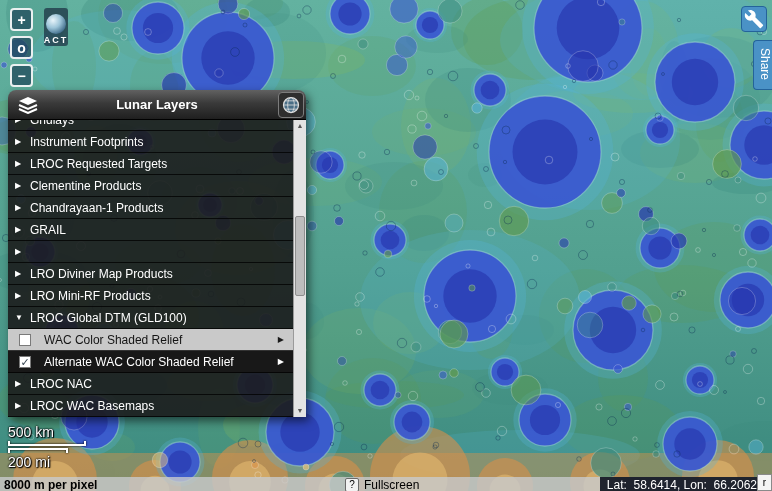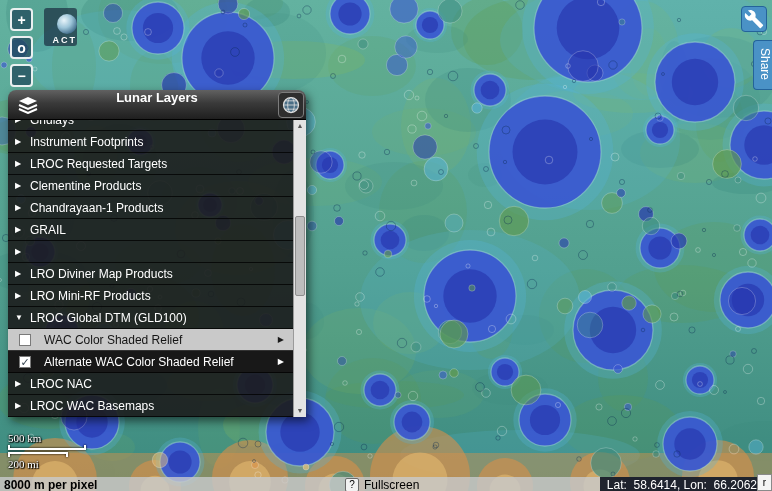--- a/index.html
+++ b/index.html
@@ -9,40 +9,40 @@
   #map{position:absolute;inset:0;cursor:grab;}
   #map svg{position:absolute;left:0;top:0;}
 
   
   .zoomctl{position:absolute;left:10px;top:8px;display:flex;flex-direction:column;gap:5px;z-index:5;}
   .zoomctl button{width:23px;height:23px;padding:0;background:rgba(30,70,90,.72);
     border:2px solid rgba(255,255,255,.9);border-radius:4px;color:#fff;
     font:bold 14px/18px "Liberation Sans",sans-serif;cursor:pointer;}
 
   
-  .actlogo{position:absolute;left:44px;top:8px;width:33px;height:38px;z-index:5;
+  .actlogo{position:absolute;left:44px;top:8px;width:24px;height:38px;z-index:5;
     background:rgba(18,28,52,.62);border-radius:3px;cursor:pointer;
-    display:flex;flex-direction:column;align-items:flex-end;justify-content:flex-end;}
+    display:flex;flex-direction:column;align-items:center;justify-content:flex-end;}
   .actlogo .orb{width:20px;height:20px;border-radius:50%;margin-bottom:1px;
     background:radial-gradient(circle at 35% 32%,#e8f4fa,#9cc4d8 40%,#44708e 75%,#1c3650);}
   .actlogo .txt{color:#fff;font:bold 9px/11px "Liberation Sans",sans-serif;letter-spacing:2px;}
 
   
   .toolsbtn{position:absolute;right:5px;top:6px;width:26px;height:26px;z-index:5;padding:2px;
     background:#4a92c6;border:1px solid #24639a;border-radius:4px;cursor:pointer;}
   .sharetab{position:absolute;right:0;top:40px;width:19px;padding:7px 0 9px 0;z-index:5;
     background:#4a92c6;border:1px solid #24639a;border-right:none;border-radius:4px 0 0 4px;
     color:#fff;font-size:12px;writing-mode:vertical-rl;text-align:center;cursor:pointer;}
 
   
   .panel{position:absolute;left:8px;top:90px;width:298px;z-index:4;
     box-shadow:3px 4px 10px rgba(0,0,0,.55);border-radius:8px 8px 0 0;}
   .panel-header{position:relative;height:30px;border-radius:8px 8px 0 0;
     background:linear-gradient(#616161,#3a3a3a 45%,#1f1f1f);
-    border-bottom:1px solid #000;display:flex;align-items:flex-start;justify-content:center;cursor:move;}
+    border-bottom:1px solid #000;display:flex;align-items:center;justify-content:center;cursor:move;}
   .panel-header .ttl{color:#fff;font-size:13px;font-weight:bold;}
   .layersicon{position:absolute;left:10px;top:6px;}
   .globebtn{position:absolute;right:2px;top:2px;width:26px;height:26px;padding:2px;
     background:#2e2e2e;border:1px solid #7c7c7c;border-radius:4px;cursor:pointer;}
 
   .panel-list{position:relative;background:rgba(28,28,28,.9);overflow:hidden;}
   .rows{margin-right:13px;}
   .row{height:22px;display:flex;align-items:center;border-bottom:1px solid rgba(0,0,0,.75);
     color:#fff;font-size:12px;cursor:pointer;}
   .row.partial{margin-top:-11px;}
@@ -57,22 +57,22 @@
   .row.sub.light .subarrow{color:#1a1a1a;}
 
   .sbar{position:absolute;right:0;top:0;bottom:0;width:13px;background:#e3e3e3;border-left:1px solid #9a9a9a;}
   .sbar .sarr{position:absolute;left:0;width:100%;height:12px;text-align:center;
     font-size:7px;line-height:12px;color:#555;cursor:pointer;}
   .sbar .up{top:0;}  .sbar .dn{bottom:0;}
   .sbar .thumb{position:absolute;left:1px;right:1px;top:96px;height:80px;
     background:#bdbdbd;border:1px solid #8f8f8f;border-radius:2px;cursor:pointer;}
 
   
-  .scalebar{position:absolute;left:8px;bottom:21px;z-index:3;color:#fff;font-size:11px;
-    text-shadow:0 0 2px #000,0 0 2px #000,1px 1px 1px #000;font-family:Liberation Serif, serif;}
+  .scalebar{position:absolute;left:8px;bottom:21px;z-index:3;color:#fff;font-size:14px;
+    text-shadow:0 0 2px #000,0 0 2px #000,1px 1px 1px #000;}
   .scalebar .line{filter:drop-shadow(0 0 1px #000);}
   .l-km{width:78px;height:5px;border:2px solid #fff;border-top:none;margin:1px 0 0 0;}
   .l-mi{width:60px;height:5px;border:2px solid #fff;border-bottom:none;margin:2px 0 1px 0;}
 
   
   .statusbar{position:absolute;left:0;right:0;bottom:0;height:14px;z-index:6;
     background:rgba(200,203,205,.8);font-size:12px;color:#000;}
   .res{position:absolute;left:4px;top:1px;font-weight:bold;}
   .helpbox{position:absolute;left:345px;top:1px;width:14px;height:14px;background:#f2f2f2;
     border:1px solid #6a6a6a;border-radius:2px;text-align:center;

